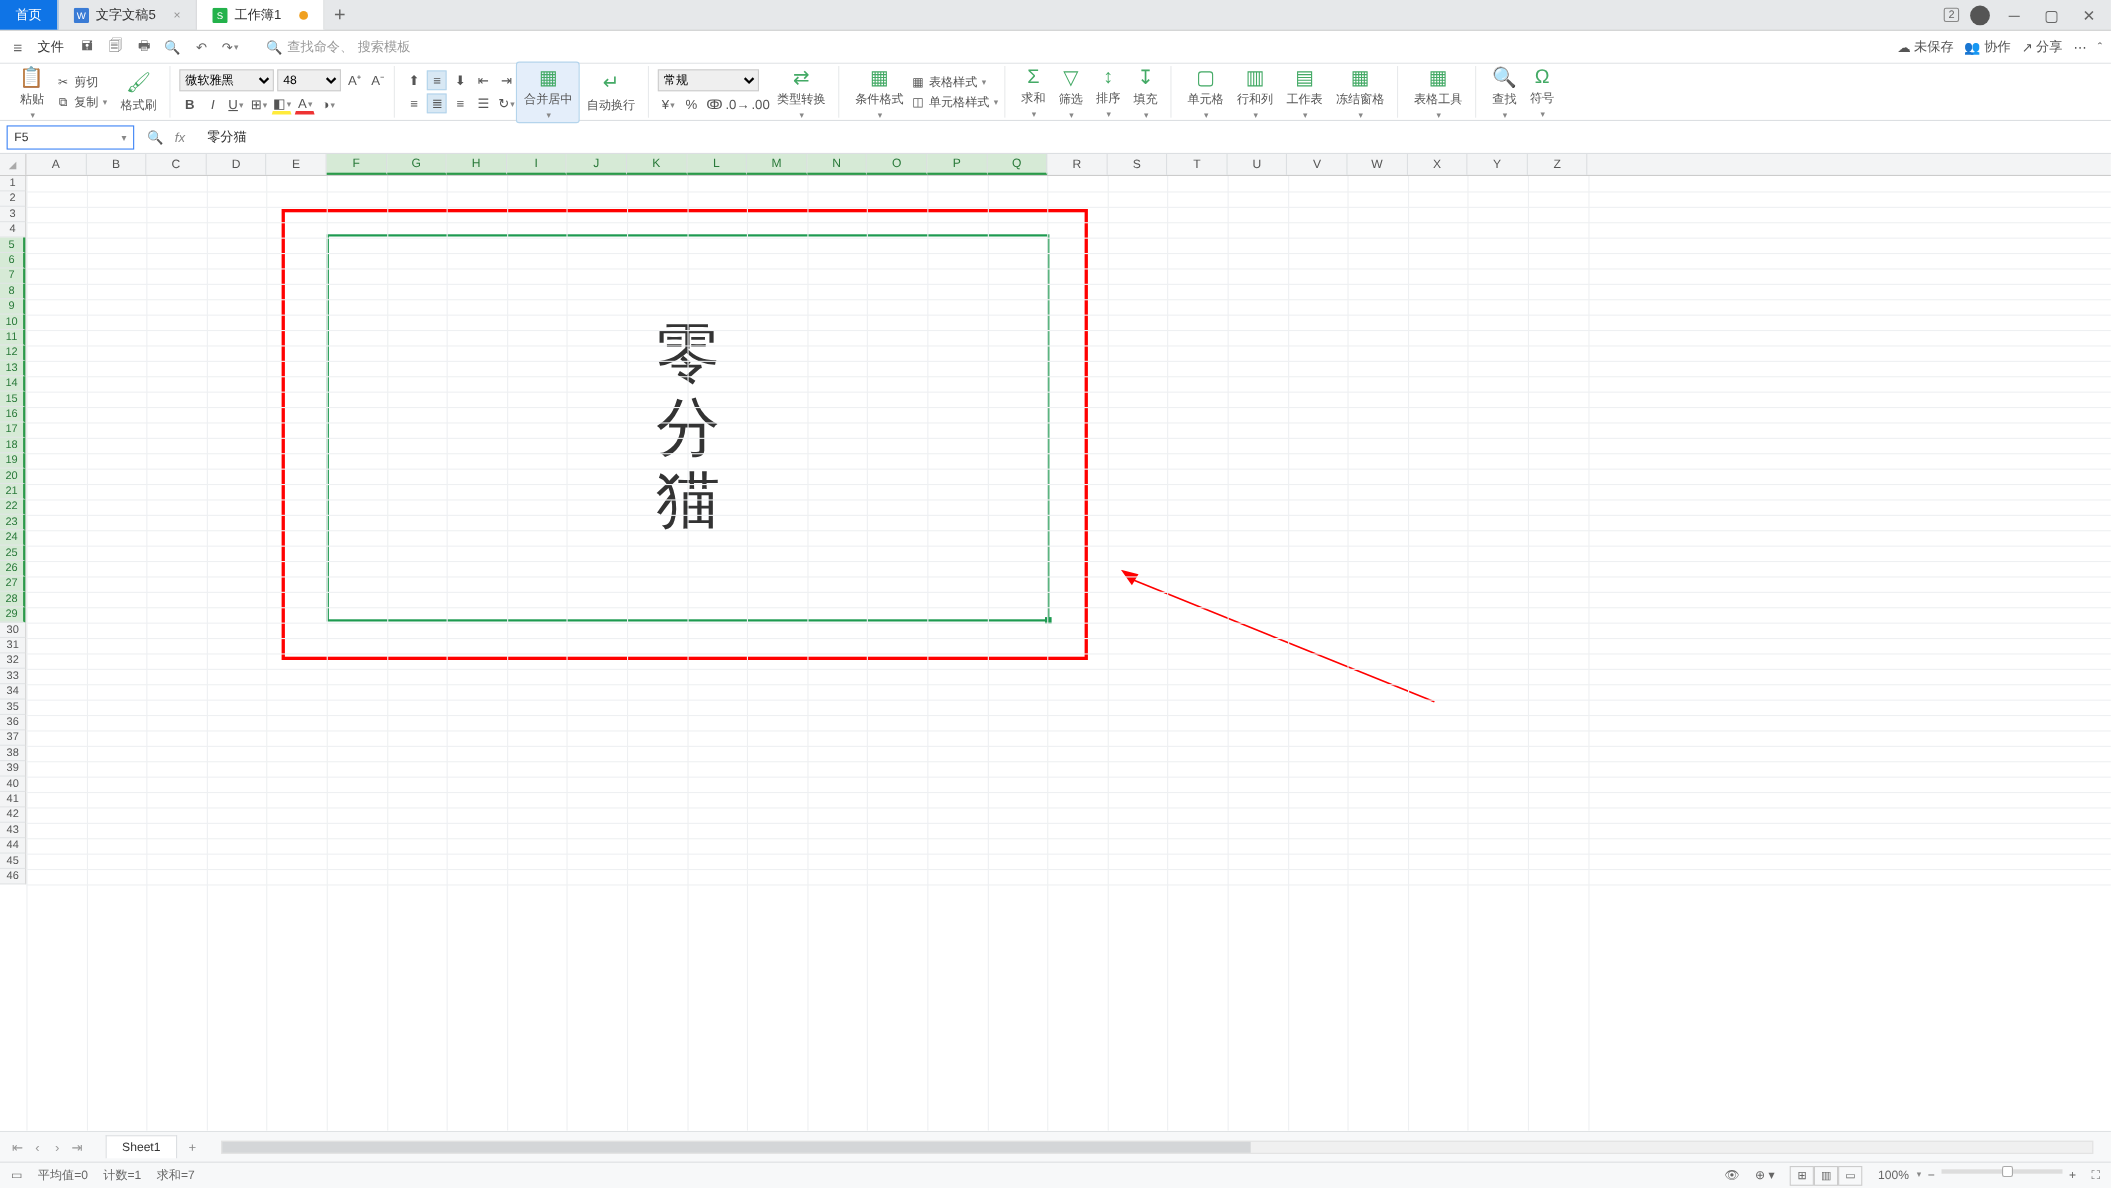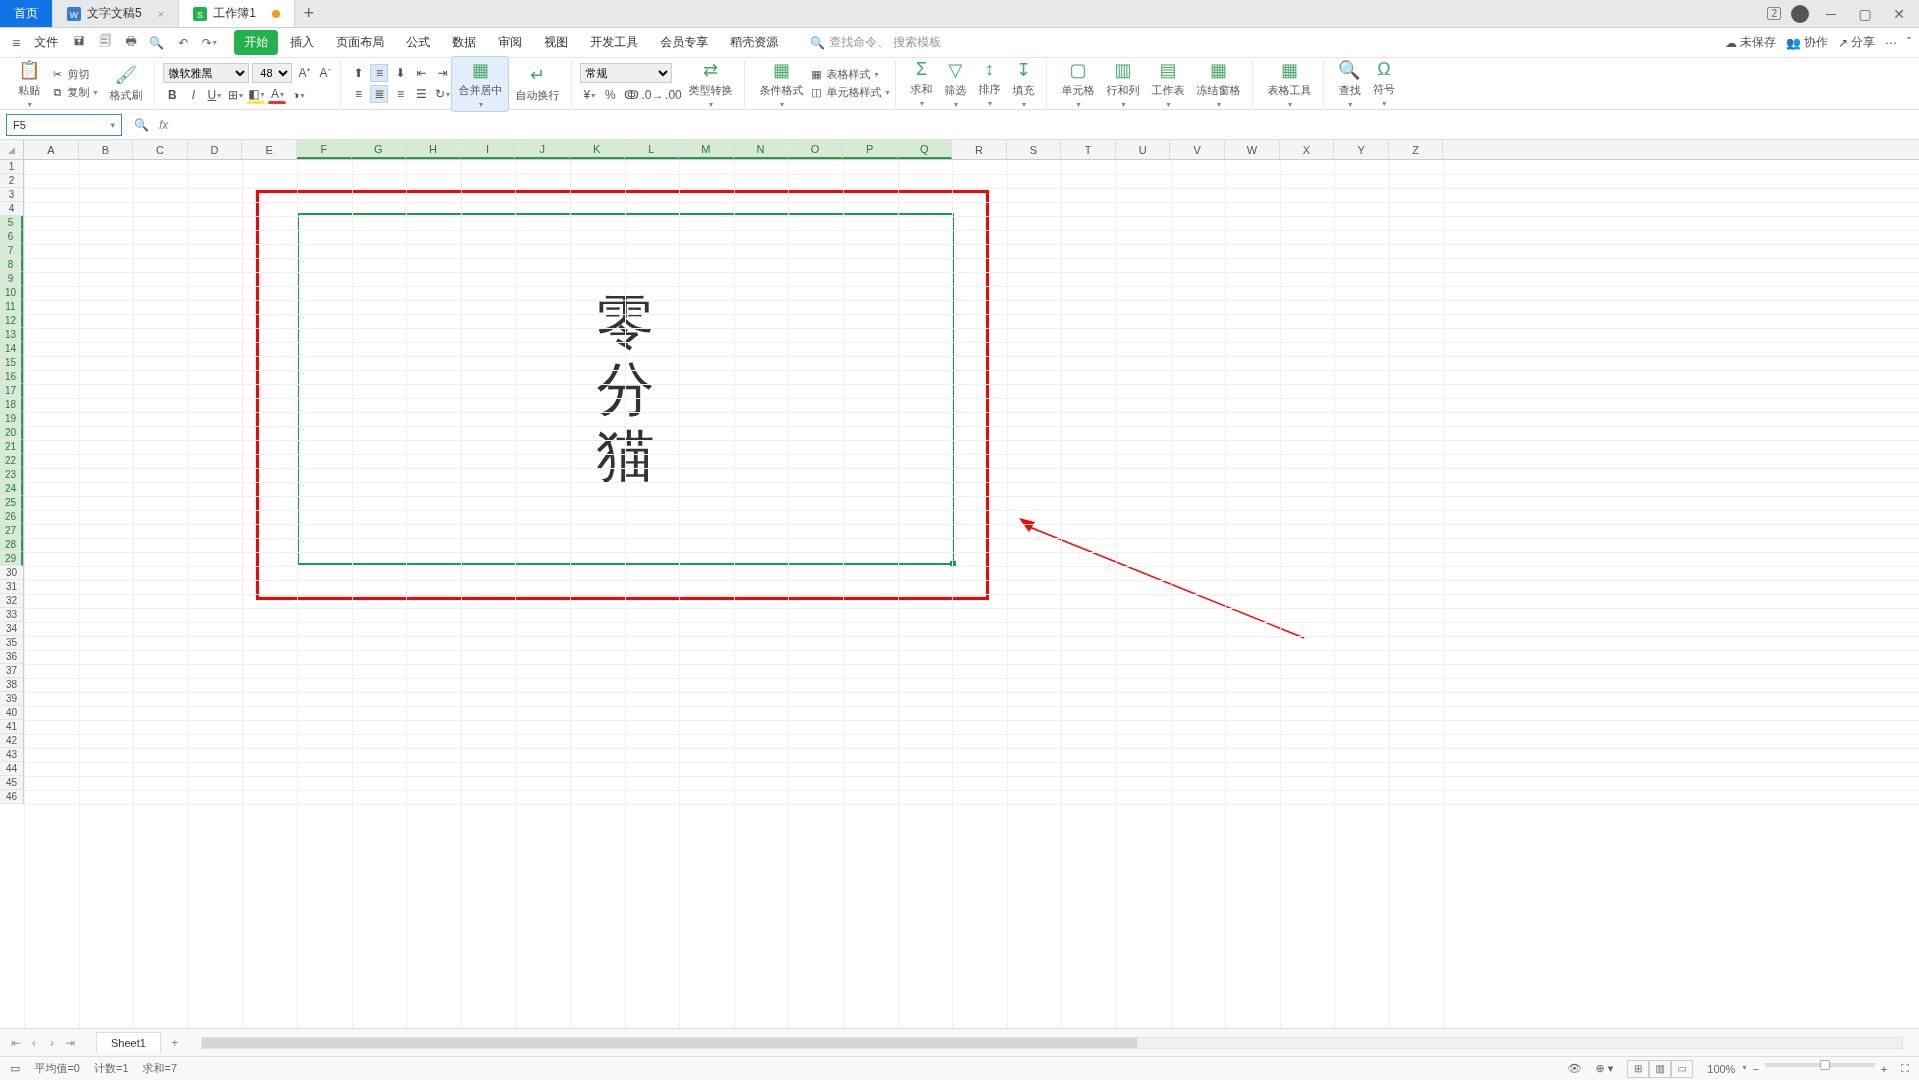--- a/index.html
+++ b/index.html
@@ -37,21 +37,21 @@
 
 .ribbon { height: 52px; display: flex; align-items: center; padding: 2px 6px; border-bottom: 1px solid #dcdfe2; gap: 2px; }
 .rib-group { display: flex; align-items: center; padding: 0 6px; height: 100%; border-right: 1px solid #e8eaec; }
 .rib-col { display: flex; flex-direction: column; gap: 3px; justify-content: center; }
 .rib-big { display: flex; flex-direction: column; align-items: center; justify-content: center; gap: 2px; padding: 0 6px; font-size: 11px; color: #555; }
 .rib-big .ico { font-size: 18px; color: #4a6; }
 .rib-small { display: flex; align-items: center; gap: 3px; font-size: 11px; color: #555; }
 .rib-small .ico { width: 14px; text-align: center; }
 select.font-box { height: 20px; font-size: 11px; border: 1px solid #ccc; }
 .font-name { width: 86px; }
-.font-size { width: 40px; text-align: center; }
+.font-size { width: 58px; }
 .fmt-row { display: flex; gap: 3px; }
 .fmt-btn { width: 18px; height: 18px; display: flex; align-items: center; justify-content: center; font-size: 12px; color: #555; border: 1px solid transparent; }
 .fmt-btn.active { background: #d8e8f4; border-color: #b4d4ec; }
 .caret { font-size: 8px; color: #888; margin-left: 1px; }
 .num-fmt { width: 92px; height: 20px; border: 1px solid #ccc; font-size: 11px; }
 
 
 .formula-bar { height: 30px; display: flex; align-items: center; border-bottom: 1px solid #dcdfe2; }
 .name-box { width: 116px; height: 22px; margin-left: 6px; border: 1px solid #3b82f6; display: flex; align-items: center; justify-content: space-between; padding: 0 6px; font-size: 11px; }
 .name-box .dd { color: #888; font-size: 9px; }
@@ -131,32 +131,20 @@
 
 <div class="menu-row">
   <span class="hamburger">≡</span>
   <span class="file-label">文件</span>
   <span class="qa-ico">🖬</span>
   <span class="qa-ico">🗐</span>
   <span class="qa-ico">🖶</span>
   <span class="qa-ico">🔍</span>
   <span class="qa-ico">↶</span>
   <span class="qa-ico">↷<span class="caret">▾</span></span>
-  <div class="menu-tabs" id="menu-tabs">
-      <div class="menu-tab current">开始</div>
-      <div class="menu-tab">插入</div>
-      <div class="menu-tab">页面布局</div>
-      <div class="menu-tab">公式</div>
-      <div class="menu-tab">数据</div>
-      <div class="menu-tab">审阅</div>
-      <div class="menu-tab">视图</div>
-      <div class="menu-tab">开发工具</div>
-      <div class="menu-tab">会员专享</div>
-      <div class="menu-tab">稻壳资源</div>
-    </div>
   <div class="search-commands">
     <span class="mag">🔍</span>
     <span>查找命令、</span>
     <span>搜索模板</span>
   </div>
   <div class="menu-spacer"></div>
   <div class="menu-right">
     <span>
         <span>☁</span>
         <span>未保存</span>
@@ -353,20 +341,21 @@
 
 <div class="formula-bar">
   <div class="name-box">
     <span>F5</span>
     <span class="dd">▾</span>
   </div>
   <div class="fb-icons">
     <span>🔍</span>
     <span class="fx">fx</span>
   </div>
+  <div class="fb-input"><span>零分猫</span></div>
 </div>
 
 <div class="grid-wrap">
   <div class="col-headers">
     <div class="corner">◢</div>
     <div id="colhdr" style="display: flex;">
         <div class="col-h">A</div>
         <div class="col-h">B</div>
         <div class="col-h">C</div>
         <div class="col-h">D</div>

